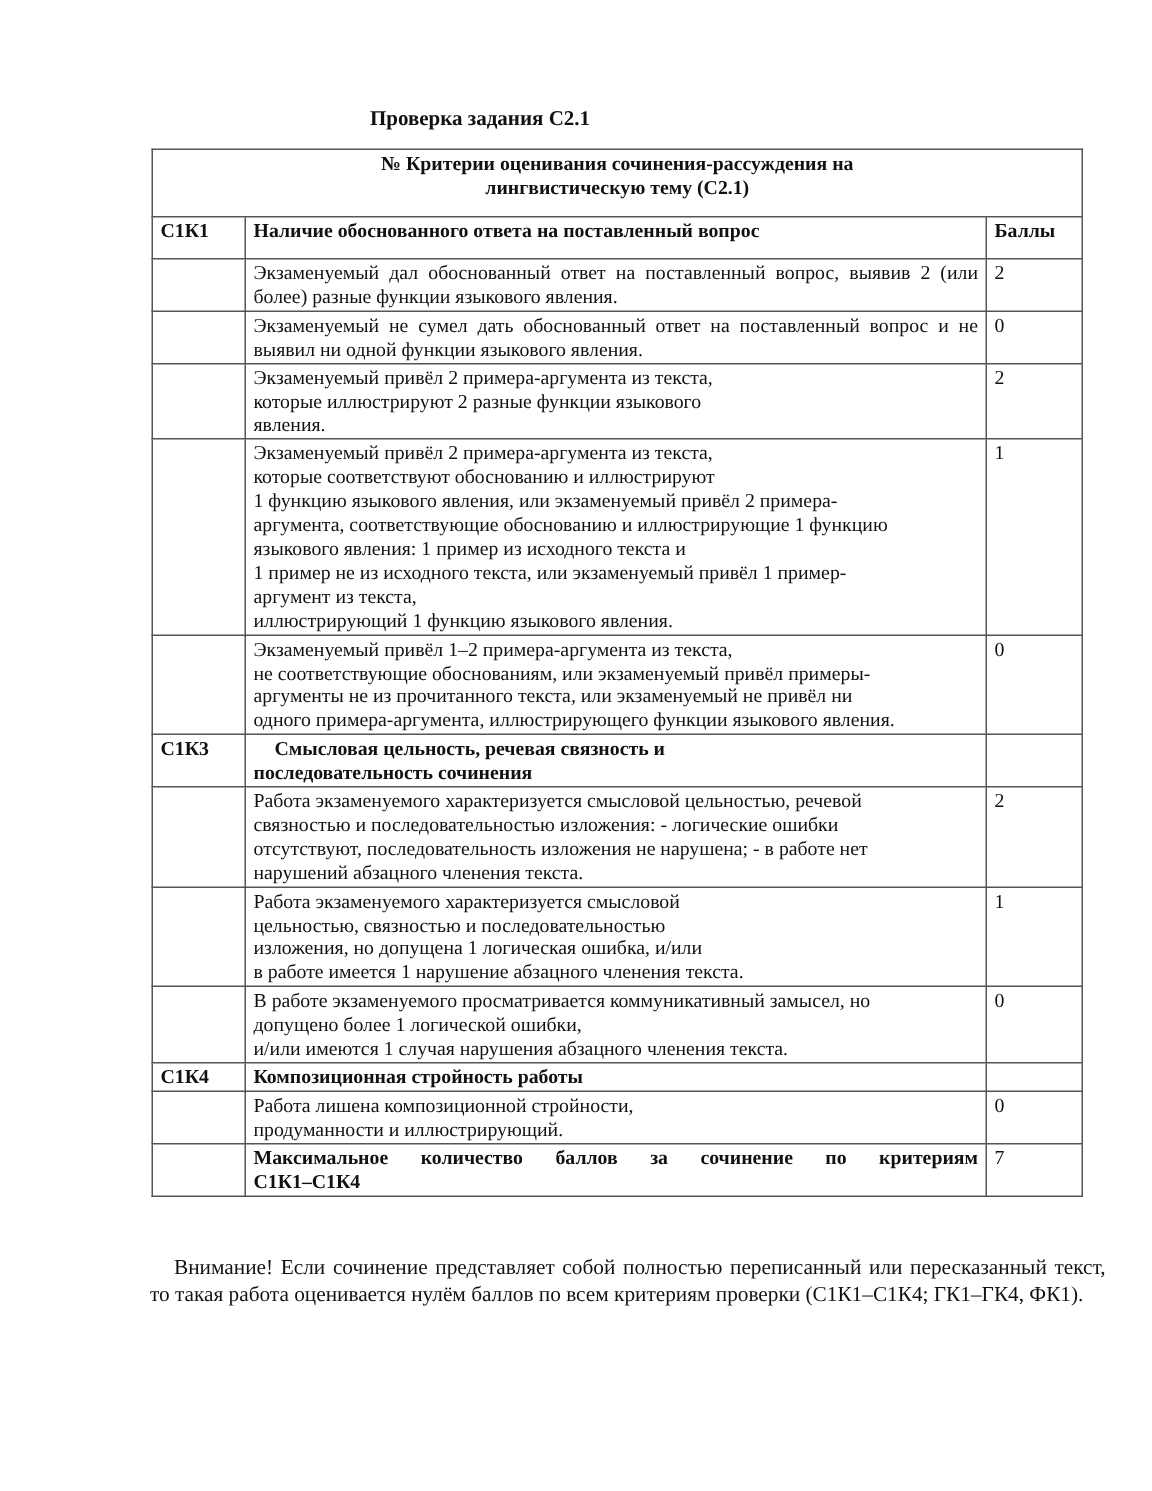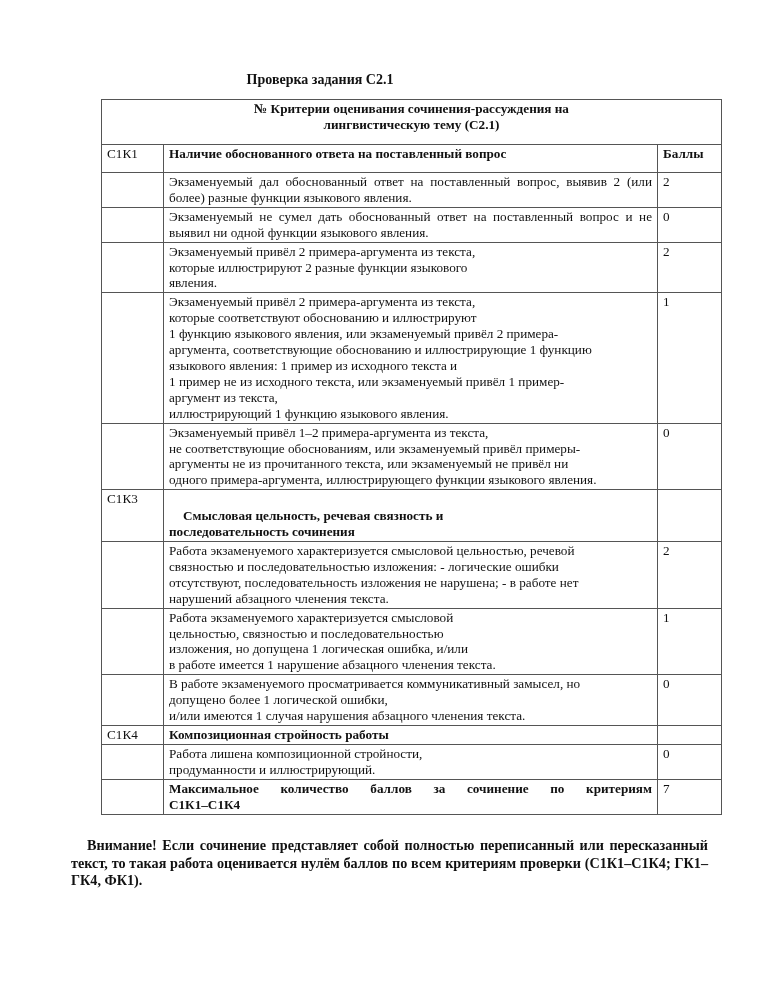--- a/index.html
+++ b/index.html
@@ -6,26 +6,26 @@
     body { width:768px; height:994px; position:relative; overflow:hidden;
       font-family:"Liberation Serif","DejaVu Serif",serif; color:#111; }
     .page-title { position:absolute; top:72px; left:0; width:640px; text-align:center;
       font-weight:bold; font-size:14px; }
     table.criteria { position:absolute; left:101px; top:99px; width:620px;
       border-collapse:collapse; table-layout:fixed; font-size:13.2px; line-height:15.9px; }
     table.criteria td { border:1px solid #555; vertical-align:top; padding:1px 5px 1px 5px; }
     col.c1 { width:62px; } col.c2 { width:494px; } col.c3 { width:64px; }
     .hdr td { text-align:center; font-weight:bold; height:42px; padding-top:3px; }
     .b { font-weight:bold; }
-    .code { font-weight:normal; padding-left:5px; }
+    .code { font-weight:bold; padding-left:5px; }
     .r-top td { padding-top:7px; height:25px; }
     .justify { text-align:justify;margin-top:12px; }
-    .indent { padding-left:14px !important;margin-top:17px; }
-    .note { position:absolute; left:88px; top:823px; width:620px; font-size:14.2px;
-      line-height:17.5px; text-align:justify; text-indent:16px; margin-left:-17px; width:637px;font-weight:bold; }
+    .indent { padding-left:14px !important; }
+    .note { position:absolute; left:117px; top:823px; width:620px; font-size:14.2px;
+      line-height:17.5px; text-align:justify; text-indent:16px; margin-left:-17px; width:637px; }
     .hidden-bold-nl { display:block; }
   </style>
 </head>
 <body>
 
 <div class="page-title">Проверка задания С2.1</div>
 
 <table class="criteria">
   <colgroup>
       <col class="c1">

